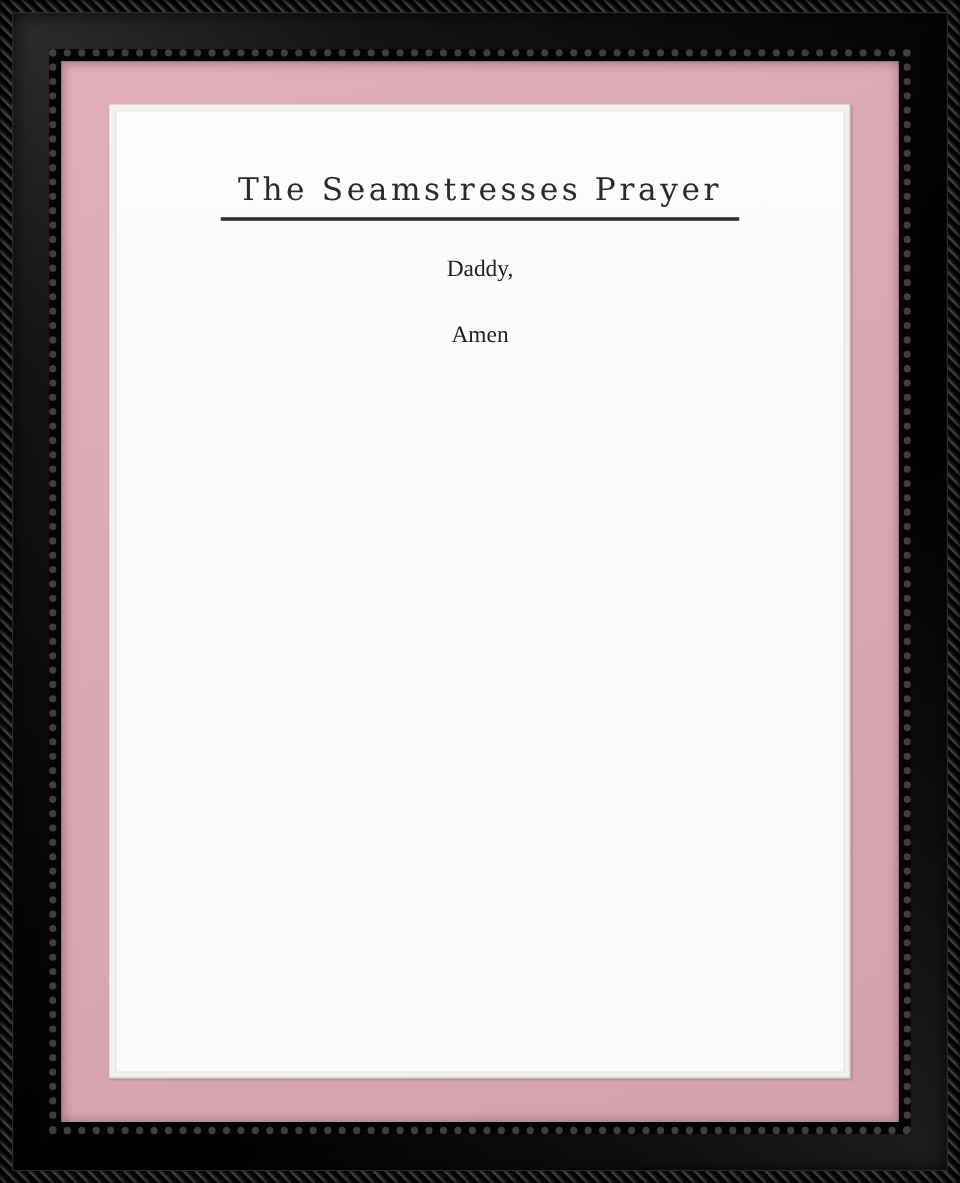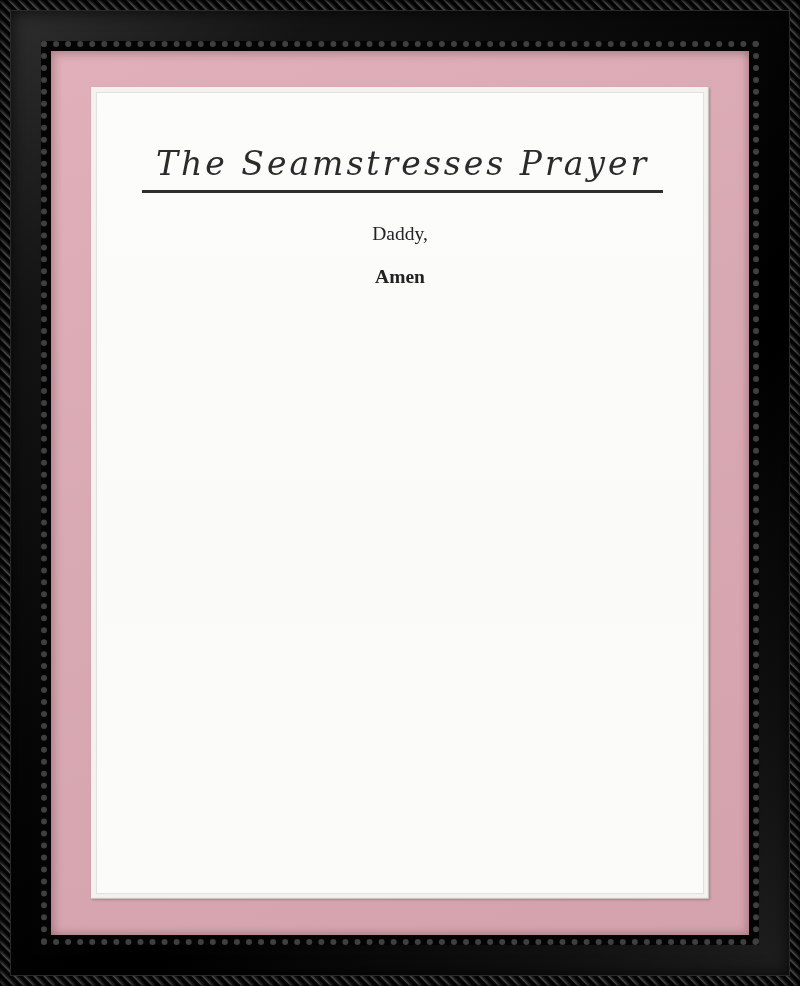--- a/index.html
+++ b/index.html
@@ -73,42 +73,41 @@
     padding: 52px 46px 0 46px;
     overflow: hidden;
     color: #1f1f1f;
     font-family: "Liberation Serif", "DejaVu Serif", serif;
   }
 
   .title {
     display: inline-block;
     margin: 0 0 24px 0;
     font-family: "DejaVu Serif", serif;
-    font-style: italic;
     font-weight: 400;
-    font-size: 33px;
+    font-size: 26px;
     letter-spacing: 3px;
     color: #2b2b2b;
     border-bottom: 3px solid #2e2e2e;
     padding: 0 14px 7px 14px;
     white-space: nowrap;
   }
 
   .salutation,
   .para,
   .closing,
   .amen {
     font-size: 19.5px;
     line-height: 34px;
     margin: 0 auto 9px auto;
     max-width: 512px;
     color: #222222;
   }
-  .salutation { margin-bottom: 9px; }
-  .amen { margin-bottom: 15px; font-weight: bold; }
+  .salutation { margin-bottom: 21px; }
+  .amen { margin-bottom: 15px; }
 </style>
 </head>
 <body>
 
 <div class="frame">
   <div class="frame-body">
     <div class="frame-bead">
       <div class="mat">
         <div class="bevel">
           <div class="paper">

